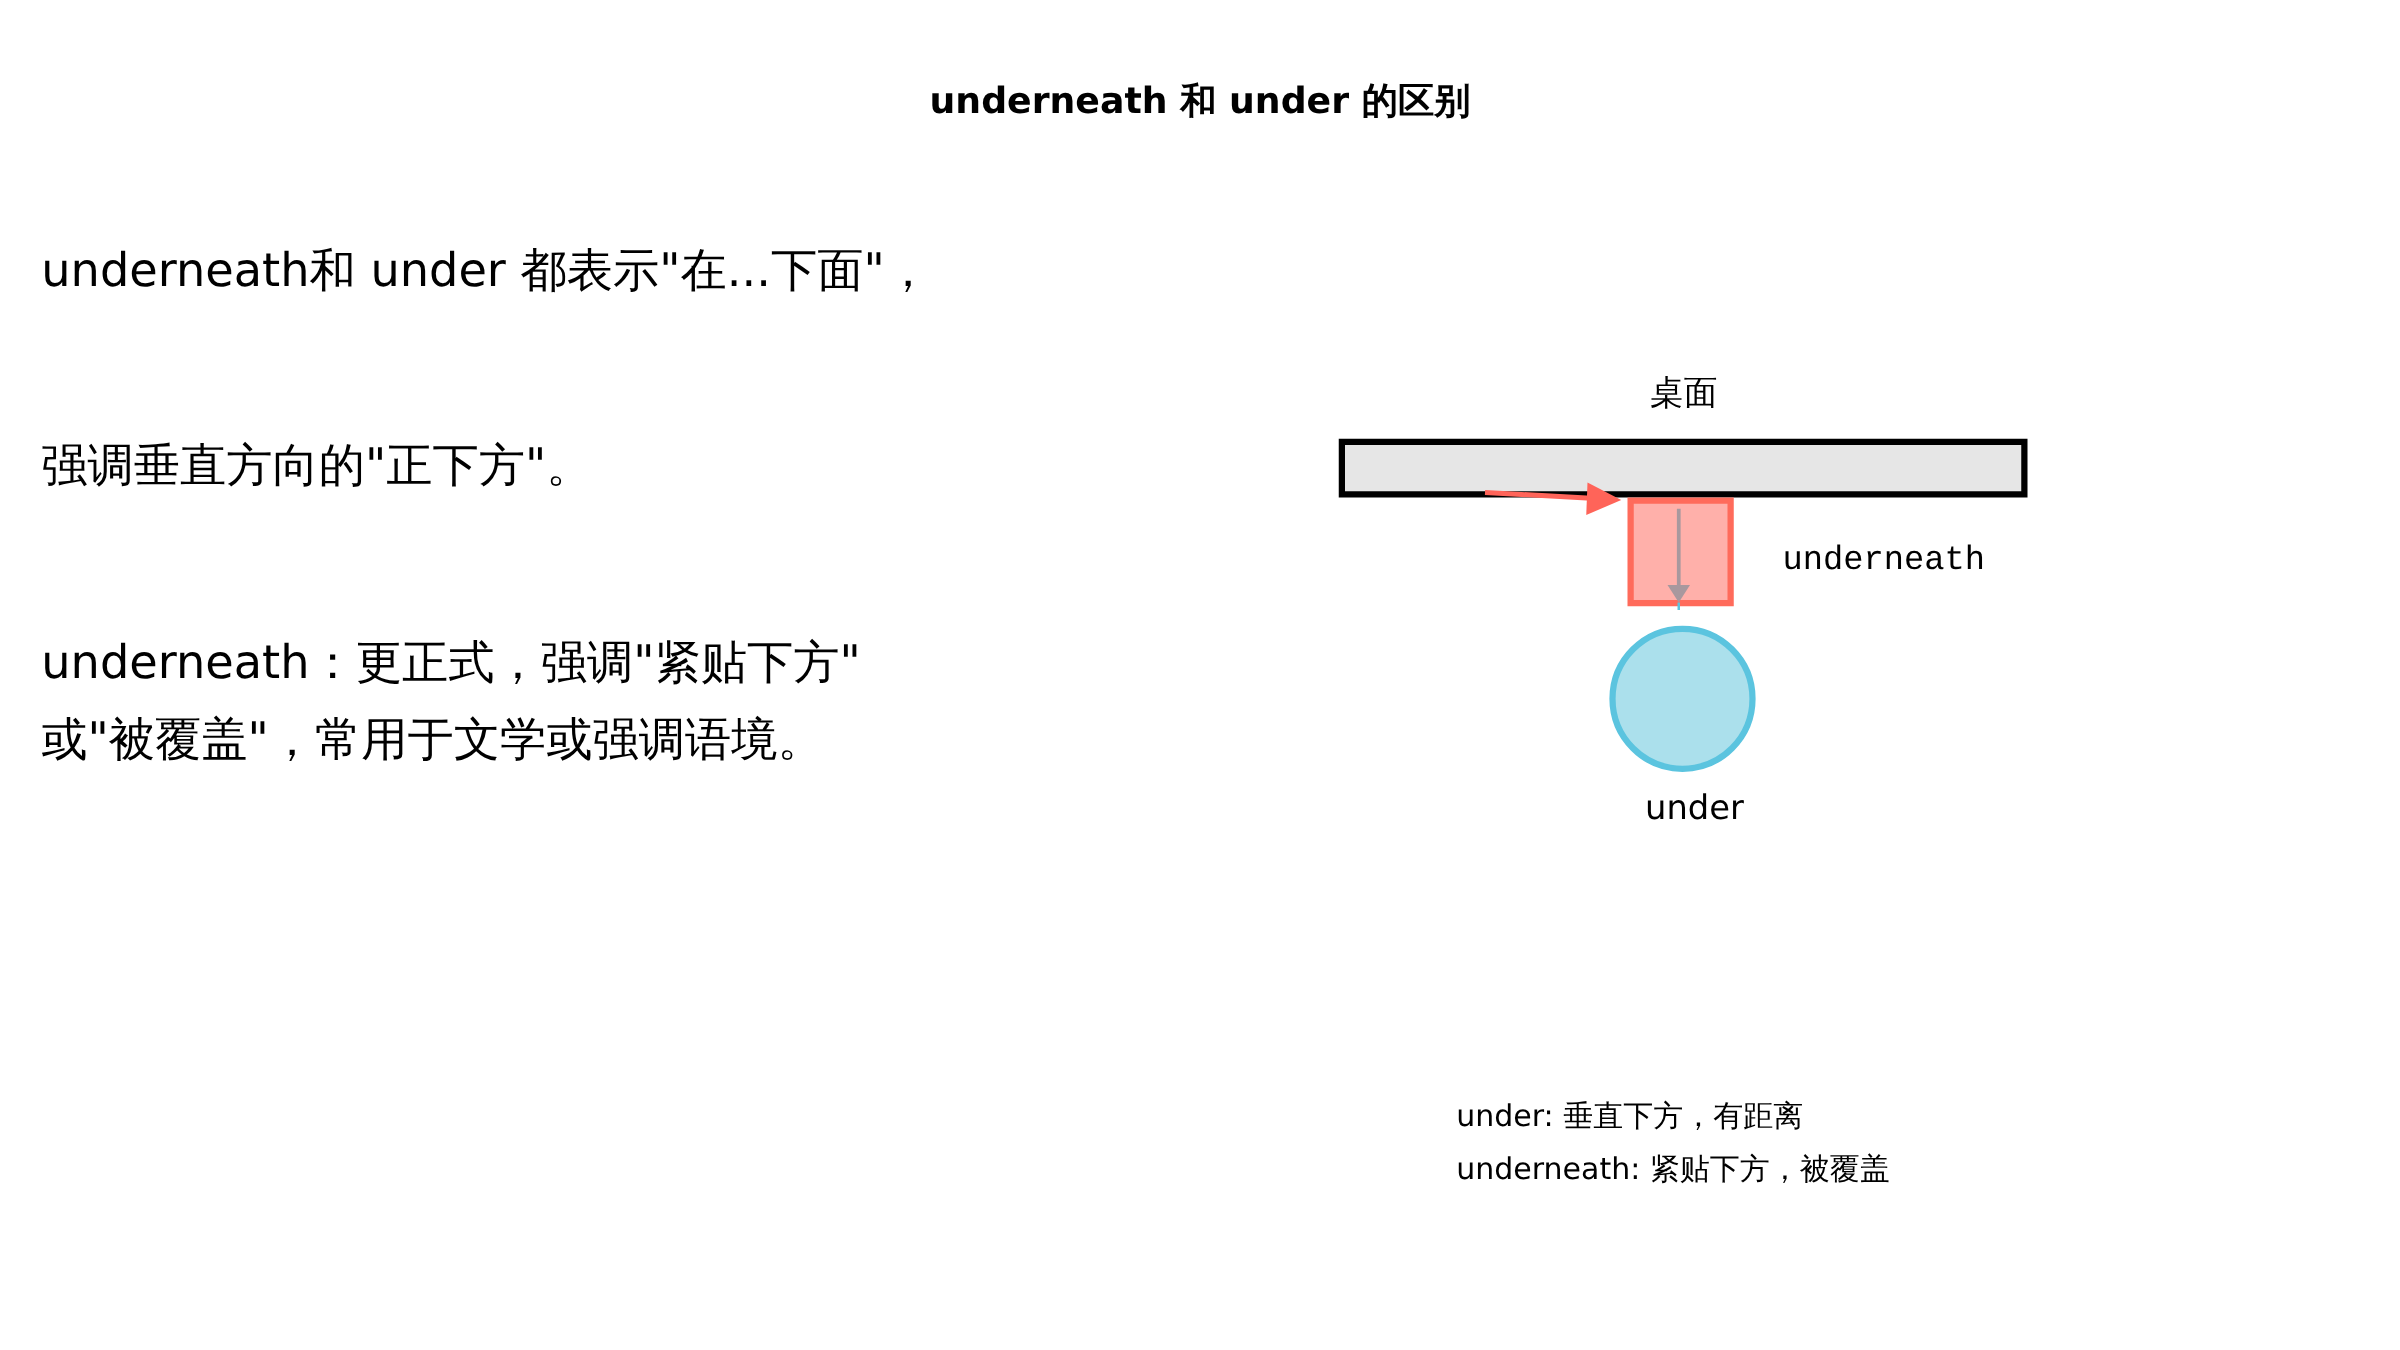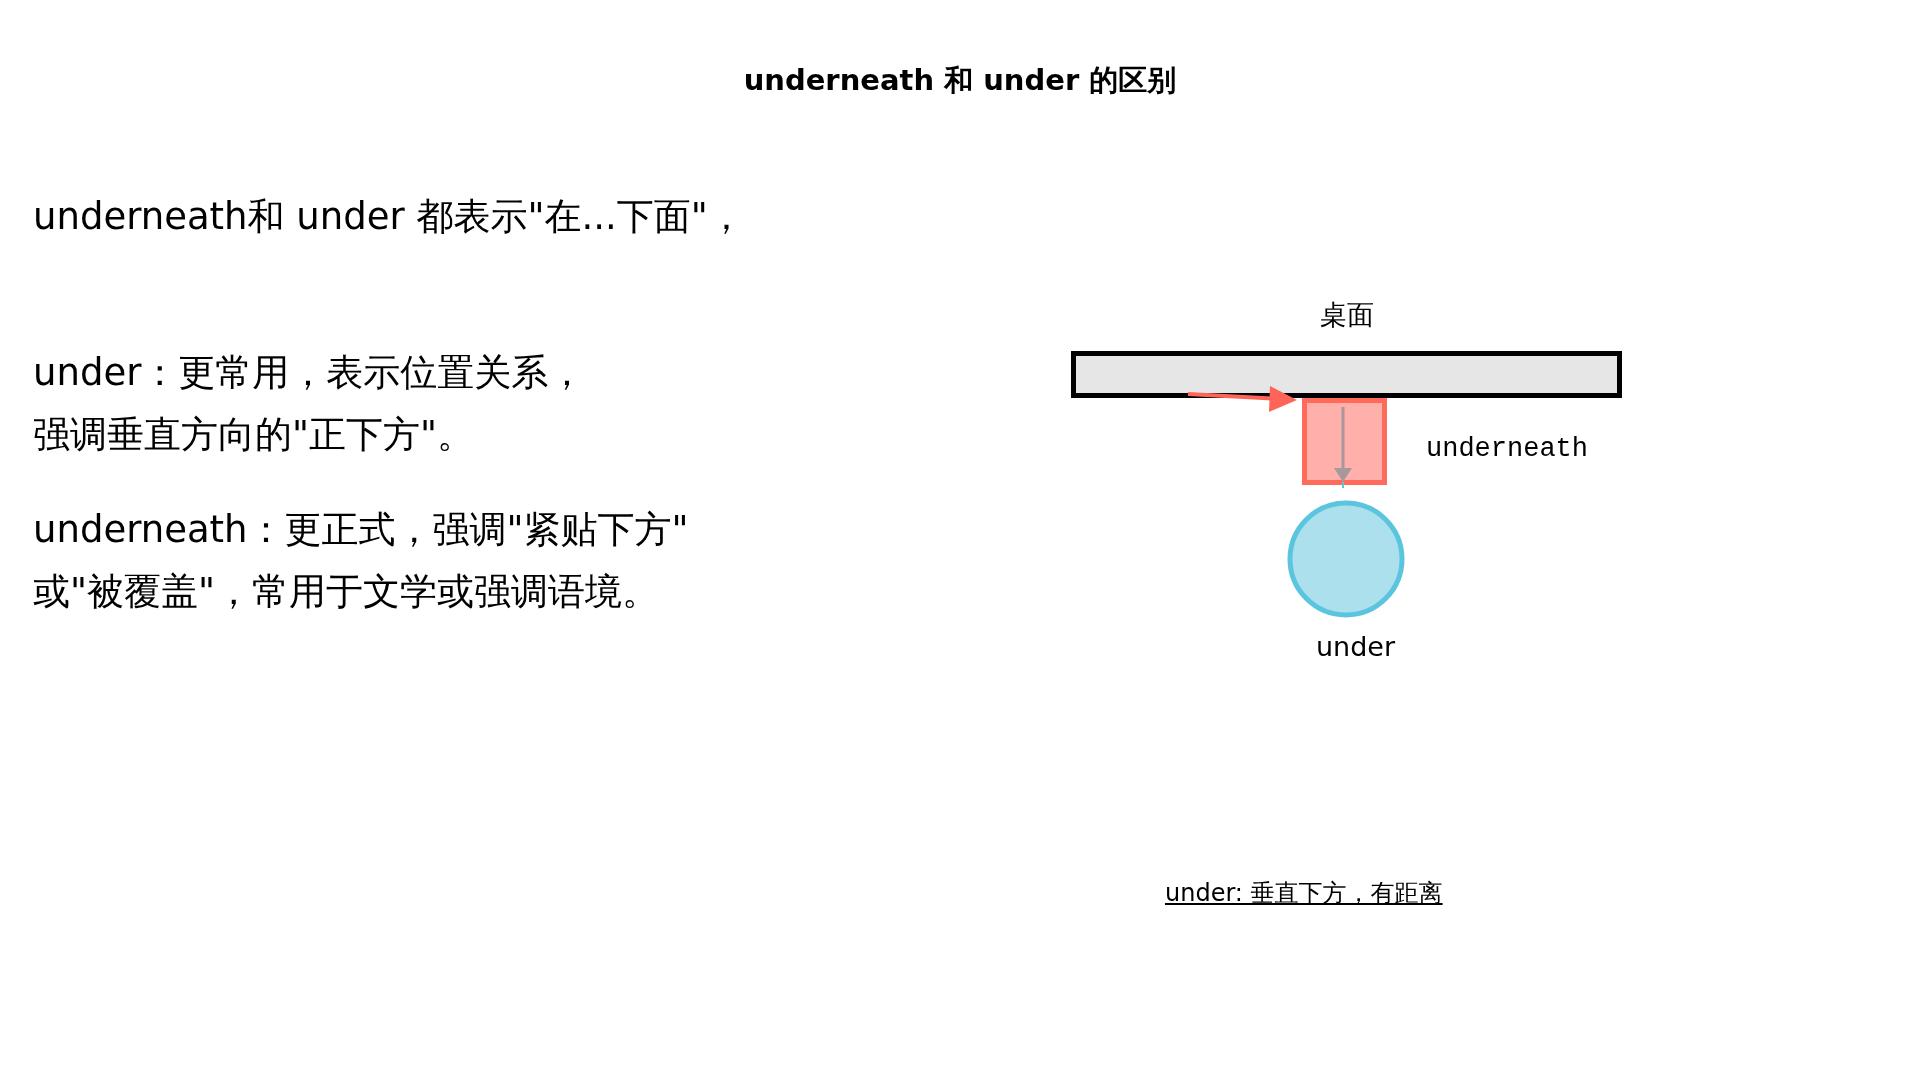--- a/index.html
+++ b/index.html
@@ -8,32 +8,31 @@
     .title { position:absolute; left:0; width:1920px; top:52px; text-align:center;
              font-size:29px; font-weight:bold; line-height:56px; }
     .para { position:absolute; left:33px; font-size:37px; line-height:62px; white-space:nowrap; }
     .para span { display:block; }
     .p1 { top:186px; }
     .p2 { top:342px; }
     .p3 { top:499px; }
     svg.diagram { position:absolute; left:0; top:0; width:1920px; height:1080px; }
     .label { position:absolute; font-size:27px; line-height:30px; white-space:nowrap; }
     .legend { position:absolute; left:1165px; top:872px; font-size:24px; line-height:42px; white-space:nowrap; }
-    .legend span { display:block;text-decoration:underline; }
+    .legend span { display:block; }
   </style>
 </head>
 <body>
 
 <div class="title">underneath 和 under 的区别</div>
 
 <div class="para p1">
   <span>underneath和 under 都表示"在...下面"，</span>
 </div>
 <div class="para p2">
-  <span>under：更常用，表示位置关系，</span>
   <span>强调垂直方向的"正下方"。</span>
 </div>
 <div class="para p3">
   <span>underneath：更正式，强调"紧贴下方"</span>
   <span>或"被覆盖"，常用于文学或强调语境。</span>
 </div>
 
 <svg class="diagram" viewBox="0 0 1920 1080" xmlns="http://www.w3.org/2000/svg">
   <defs>
     <marker id="grayHead" markerWidth="8" markerHeight="8" refX="4" refY="6" orient="auto" markerUnits="userSpaceOnUse">
@@ -53,13 +52,14 @@
 
   <ellipse cx="1346" cy="559" rx="56" ry="56" fill="#abe0ec" stroke="#5bc4df" stroke-width="5"></ellipse>
 </svg>
 
 <div class="label" style="left:1320px; top:300px;">桌面</div>
 <div class="label" style="left:1426px; top:434px;font-family:Liberation Mono, monospace;">underneath</div>
 <div class="label" style="left:1316px; top:632px;">under</div>
 
 <div class="legend">
   <span>under: 垂直下方，有距离</span>
+  <span>underneath: 紧贴下方，被覆盖</span>
 </div>
 
 </body></html>

